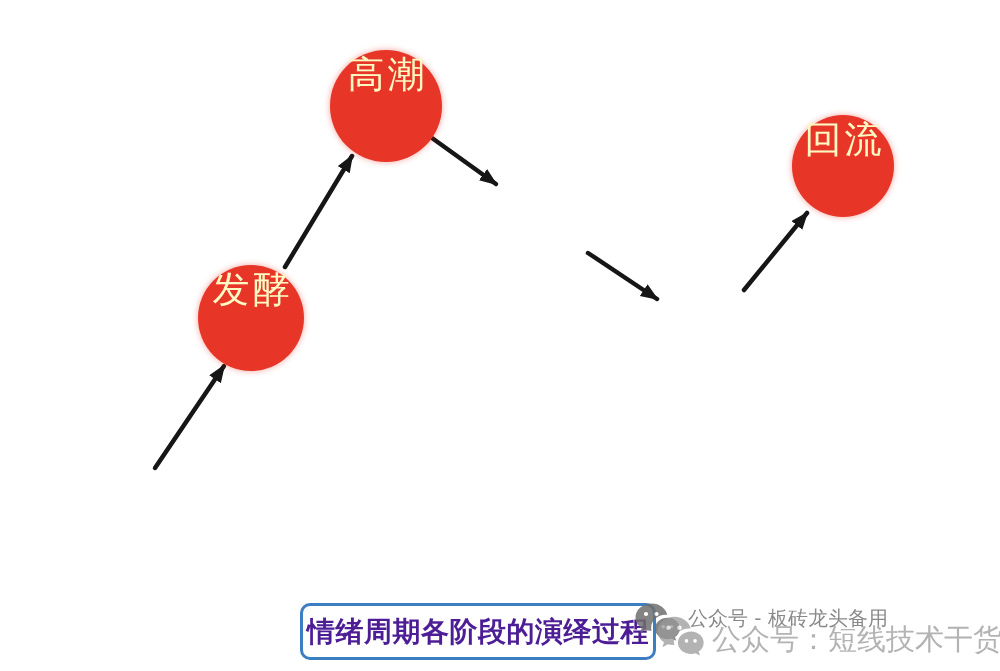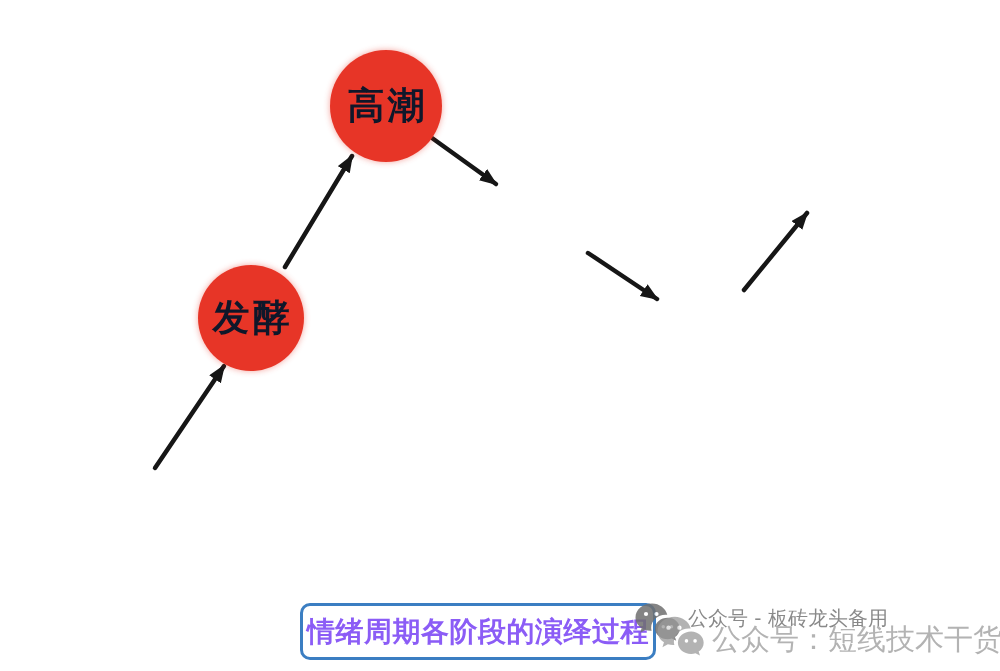--- a/index.html
+++ b/index.html
@@ -15,42 +15,42 @@
   }
   
   .arrows{position:absolute;left:0;top:0;width:1000px;height:671px;}
   .arrows line{stroke:#161616;stroke-width:4.5;stroke-linecap:round;}
 
   
   .node{
     position:absolute;border-radius:50%;
     background:#e73527;
     box-shadow:0 0 6px rgba(231,53,39,.45);
-    display:flex;align-items:center;justify-content:center;
-    color:#0f172a;font-weight:bold;font-size:37px;letter-spacing:3px;
+    display:flex;align-items:flex-start;justify-content:center;
+    color:#fef9c3;font-weight:normal;font-size:37px;letter-spacing:3px;
     text-indent:3px; 
     user-select:none;
   }
   .n1{left:71px;  top:462px; width:110px;height:110px;}
   .n2{left:198px; top:265px; width:106px;height:106px;}
   .n3{left:330px; top:50px;  width:112px;height:112px;}
   .n4{left:490px; top:169px; width:106px;height:106px;}
   .n5{left:652px; top:282px; width:108px;height:108px;}
   .n6{left:792px; top:115px; width:102px;height:102px;}
 
   
   .caption{
     position:absolute;left:300px;top:603px;width:356px;height:57px;
     border:3px solid #3b7ec2;border-radius:10px;
     background:#ffffff;
     box-sizing:border-box;
     display:flex;align-items:center;justify-content:center;
   }
   .caption span{
-    font-size:28px;font-weight:bold;color:#8b5cf6;letter-spacing:.5px;
+    font-size:28px;font-weight:bold;color:#4c1d95;letter-spacing:.5px;
     white-space:nowrap;
   }
 
   
   .wm{position:absolute;display:flex;align-items:flex-start;white-space:nowrap;}
   .wm-1{left:634px;top:601px;}
   .wm-2{left:656px;top:614px;}
   .wm .wm-icon{flex:0 0 auto;}
   .wm-1 .wm-icon svg{width:48px;height:44px;fill:#6f6f6f;opacity:.85;}
   .wm-2 .wm-icon svg{width:50px;height:46px;fill:#9a9a9a;opacity:.75;}
@@ -74,20 +74,23 @@
     <line x1="588" y1="253" x2="657" y2="299" marker-end="url(#ah)"></line>
     <line x1="744" y1="290" x2="807" y2="213" marker-end="url(#ah)"></line>
   </svg>
 
   <div class="node n2">
       <span>发酵</span>
     </div>
   <div class="node n3">
       <span>高潮</span>
     </div>
+  <div class="node n6">
+      <span>回流</span>
+    </div>
 
   <div class="caption">
     <span>情绪周期各阶段的演绎过程</span>
   </div>
 
   <div class="wm wm-1">
     <span class="wm-icon">
       <svg viewBox="0 0 64 56" xmlns="http://www.w3.org/2000/svg">
         <path d="M24 2C11.8 2 2 10.3 2 20.5c0 5.8 3.2 10.9 8.2 14.3l-2 6.2 7-3.7c2.1.6 4.4 1 6.8 1 .5 0 1 0 1.5-.1-.4-1.3-.6-2.6-.6-4C22.9 24.7 31.5 17 42 17c.8 0 1.6 0 2.4.1C42.3 8.5 34 2 24 2z"></path>
         <circle cx="16" cy="16" r="2.8" fill="#ffffff"></circle>

